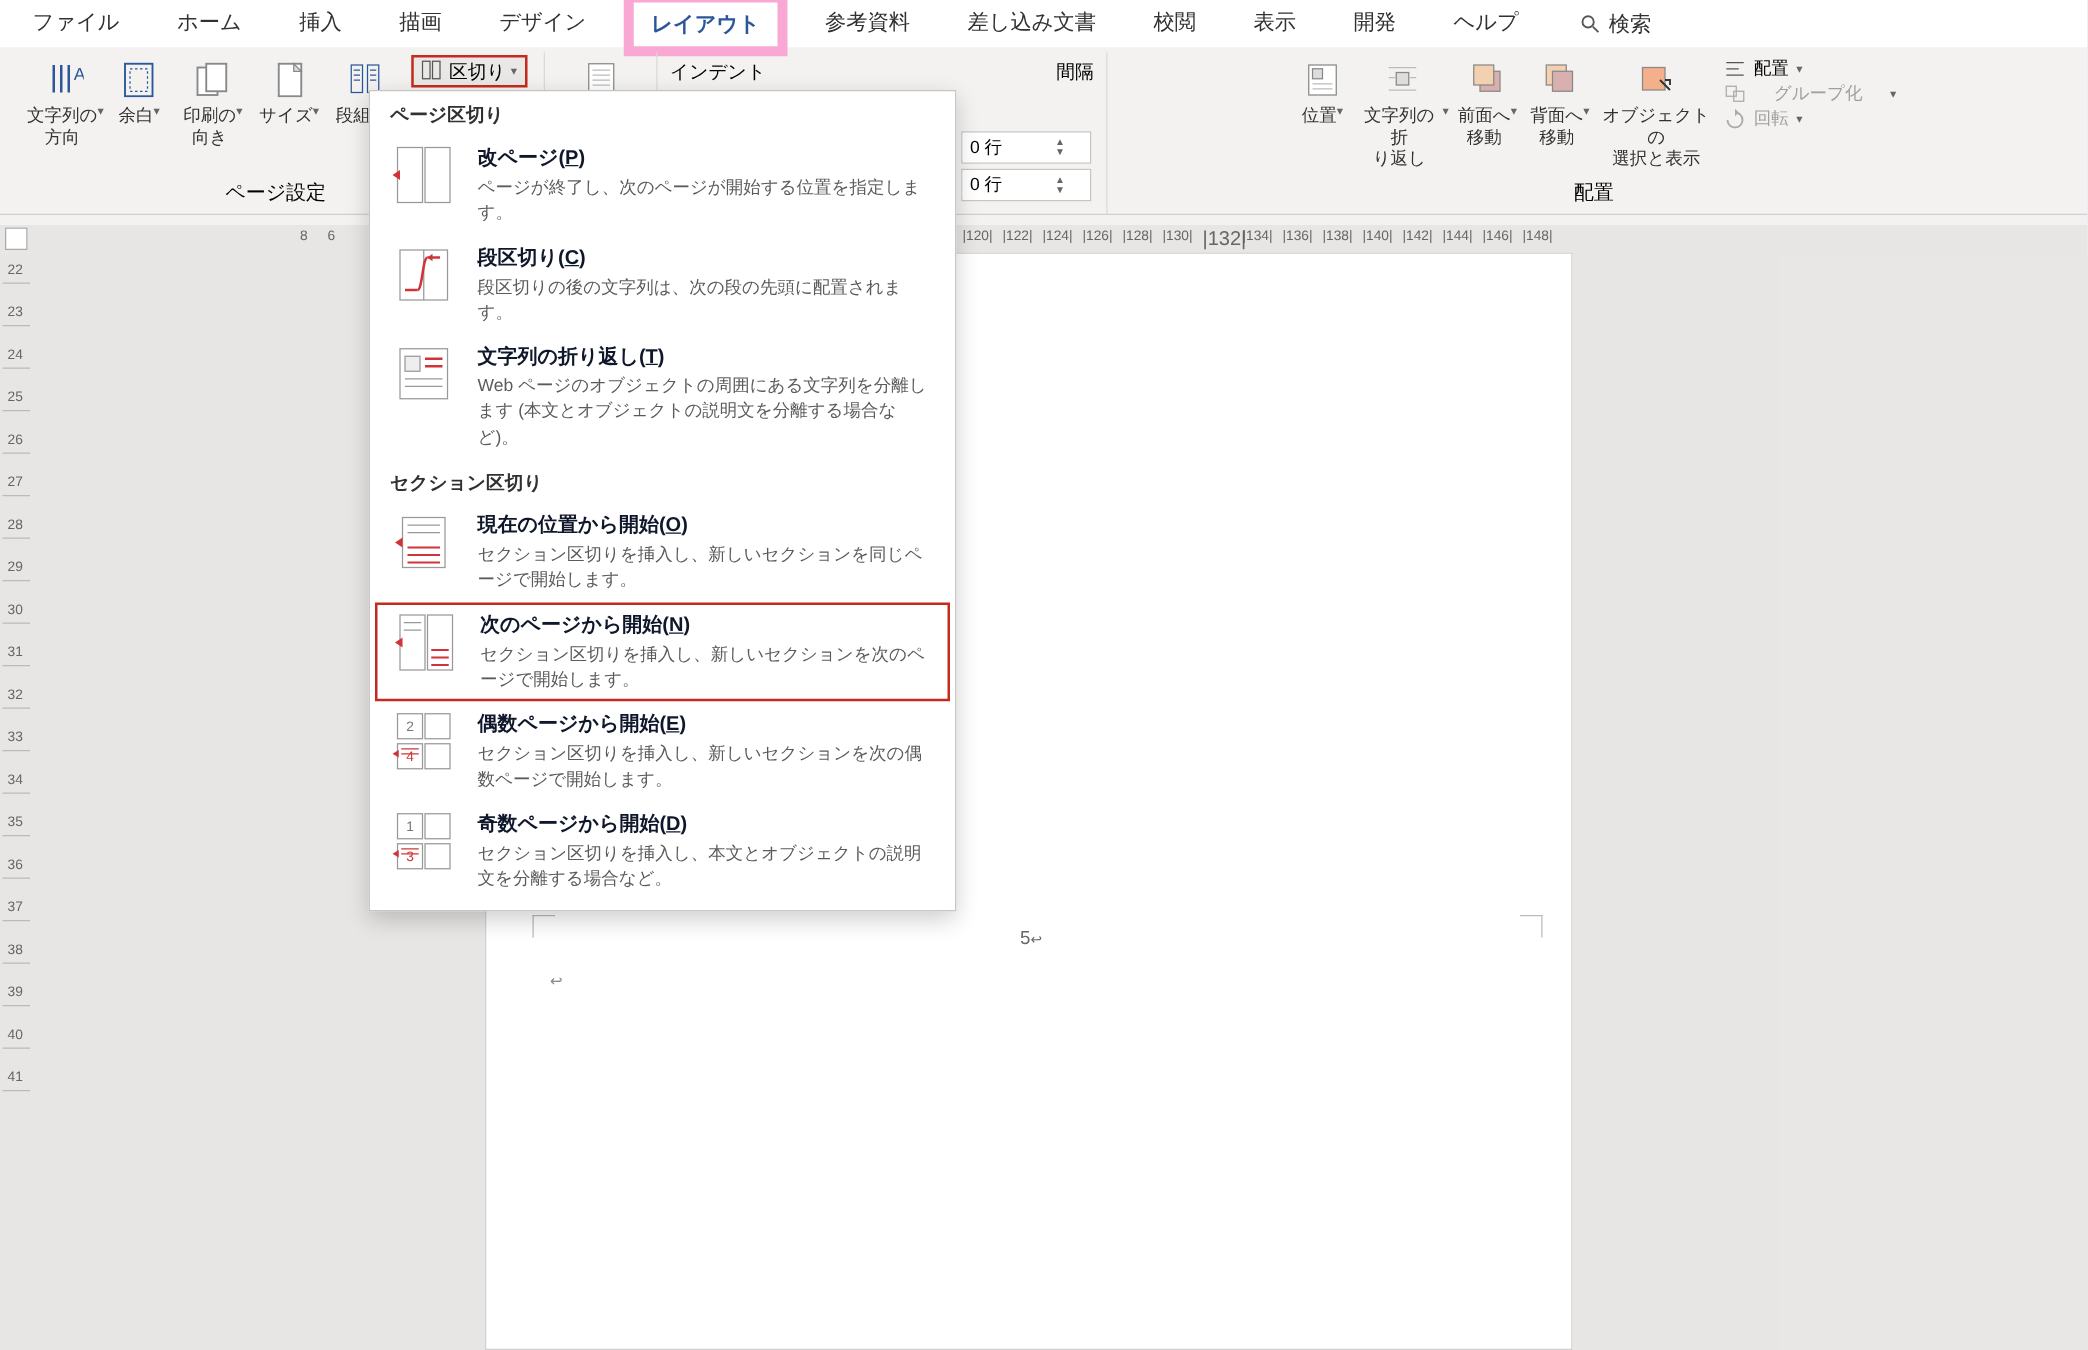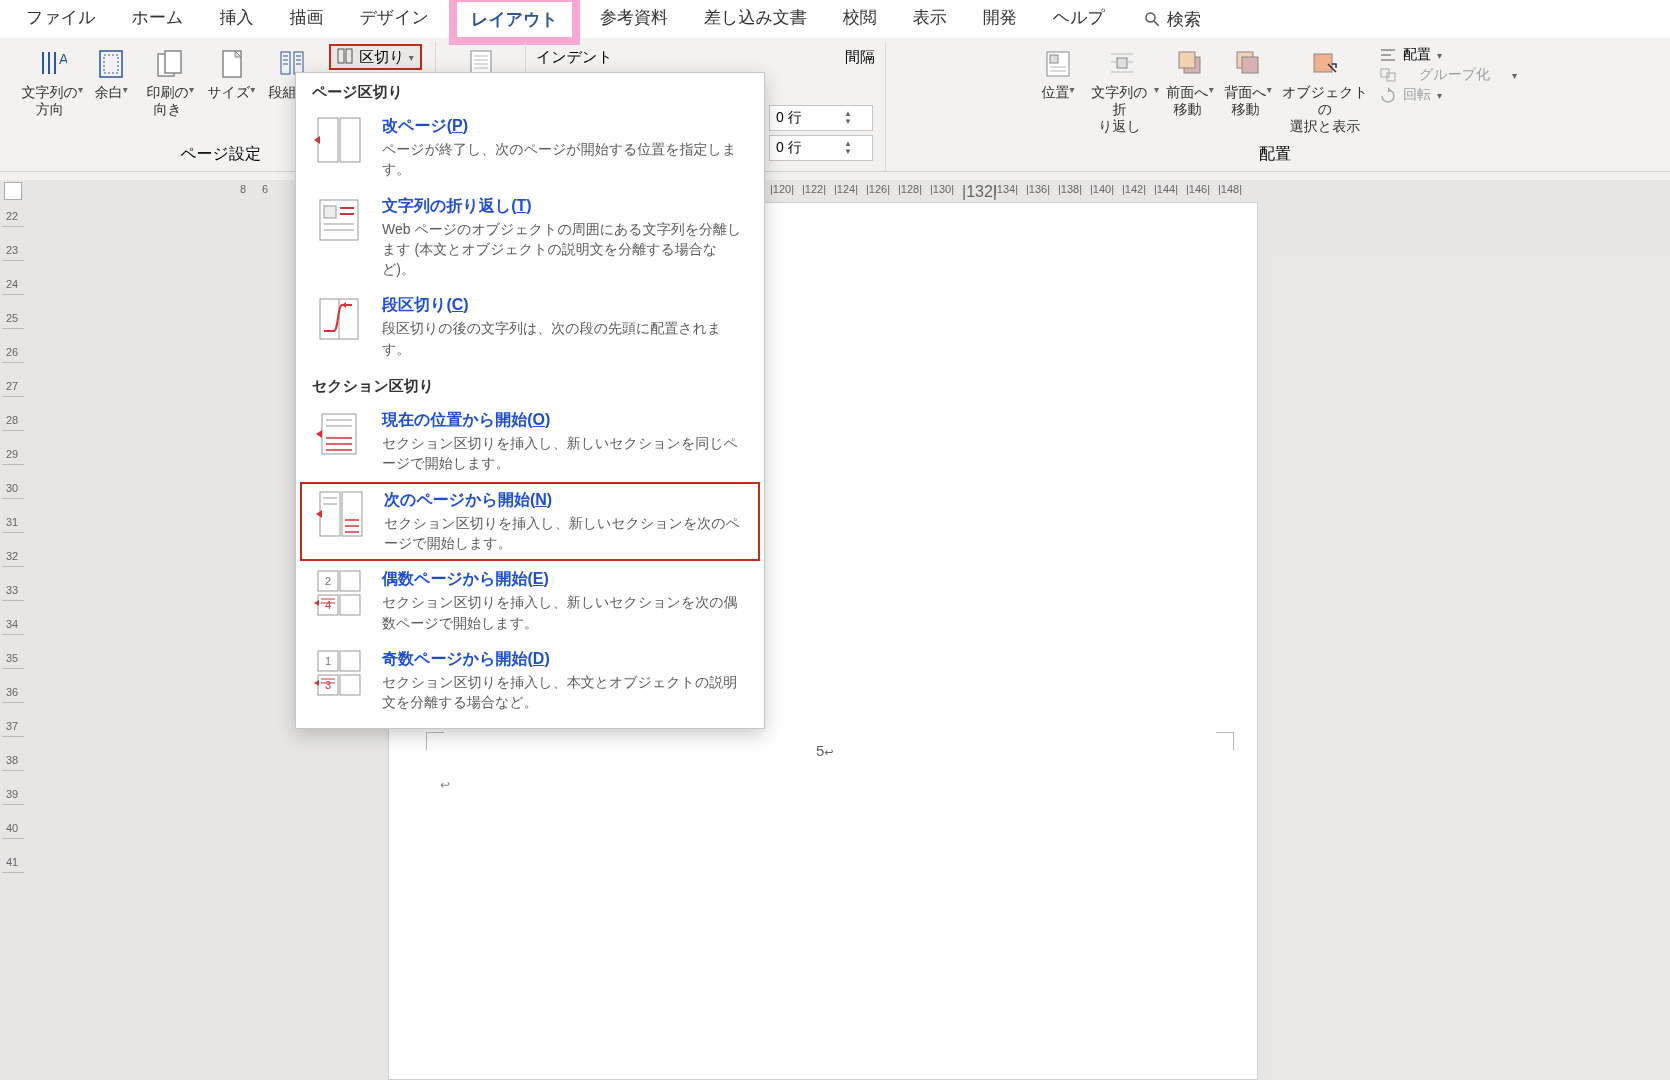--- a/index.html
+++ b/index.html
@@ -1,19 +1,19 @@
 <!DOCTYPE html>
 <html><head>
 <meta charset="utf-8">
 <style>
 * { box-sizing: border-box; margin: 0; padding: 0; font-family: "Yu Gothic UI", "Meiryo", sans-serif; }
 body { background: #f3f2f1; width: 1670px; height: 1080px; overflow: hidden; position: relative; }
 
 
-.tabs { display: flex; align-items: center; height: 38px; background: #fff; padding-left: 10px; gap: 4px; }
+.tabs { display: flex; align-items: center; height: 38px; background: #fff; padding-left: 10px; gap: 14px; }
 .tab { padding: 8px 16px; font-size: 17px; color: #323130; cursor: pointer; border-bottom: 3px solid transparent; }
 .tab.active { border-bottom-color: #2b579a; color: #2b579a; font-weight: 600; }
 .tab.outlined { border: 8px solid #f9a8d4; padding: 6px 14px; }
 .search-box { display: flex; align-items: center; gap: 6px; margin-left: 18px; }
 .search-icon { width: 18px; height: 18px; }
 
 
 .ribbon { display: flex; background: #f3f2f1; height: 134px; border-bottom: 1px solid #d0d0d0; padding: 4px 6px 0 6px; }
 .rgroup { display: flex; flex-direction: column; align-items: center; padding: 0 6px; border-right: 1px solid #dadada; }
 .rgroup:last-child { border-right: none; }
@@ -33,21 +33,21 @@
 .spinner input { border: none; outline: none; width: 74px; padding: 2px 6px; font-size: 14px; }
 .spinner .arrows { display: flex; flex-direction: column; width: 18px; font-size: 8px; color: #666; line-height: 1; cursor: pointer; }
 
 
 .dropdown { position: absolute; left: 295px; top: 72px; width: 470px; background: #fff; border: 1px solid #c8c6c4; box-shadow: 0 6px 18px rgba(0,0,0,.2); z-index: 50; padding-bottom: 8px; }
 .dd-header { font-size: 15px; font-weight: 600; color: #323130; padding: 10px 16px 6px 16px; }
 .dd-item { display: flex; gap: 16px; padding: 8px 16px; cursor: pointer; }
 .dd-item.outlined { border: 2px solid #c42b1c; margin: 0 4px; padding: 6px 12px; }
 .dd-item .thumb { width: 54px; height: 48px; flex-shrink: 0; }
 .dd-item .txt { flex: 1; }
-.dd-item .title { font-size: 16px; font-weight: 600; color: #1d4ed8; }
+.dd-item .title { font-size: 16px; font-weight: 600; color: #0f172a; }
 .dd-item .title u { text-decoration: underline; }
 .dd-item .desc { font-size: 14px; color: #5b5b5b; line-height: 1.45; margin-top: 2px; }
 
 
 .ruler-h { position: absolute; top: 180px; left: 0; right: 0; height: 22px; background: #e8e6e4; display: flex; align-items: center; overflow: hidden; font-size: 11px; color: #666; }
 .ruler-h .num { position: absolute; top: 3px; }
 
 .ruler-v { position: absolute; top: 202px; left: 0; width: 26px; bottom: 0; background: #e8e6e4; font-size: 11px; color: #666; display: flex; flex-direction: column; align-items: center; }
 .ruler-v .num { position: absolute; left: 6px; }
 
@@ -428,50 +428,50 @@
     <div class="txt">
       <div class="title"><span>改ページ(</span><u>P</u><span>)</span></div>
       <div class="desc">ページが終了し、次のページが開始する位置を指定します。</div>
     </div>
   </div>
 
   <div class="dd-item">
     <span class="thumb">
       <svg width="54" height="48">
           <rect x="8" y="4" width="38" height="40" fill="#fff" stroke="#999"></rect>
+          <line x1="27" y1="4" x2="27" y2="44" stroke="#999"></line>
+          <path d="M12 36h10M30 10h10" stroke="#d13438" stroke-width="2"></path>
+          <path d="M22 36c4 0 4-26 8-26" fill="none" stroke="#d13438" stroke-width="2"></path>
+          <path d="M30 10l4-3v6z" fill="#d13438"></path>
+        </svg>
+    </span>
+    <div class="txt">
+      <div class="title"><span>段区切り(</span><u>C</u><span>)</span></div>
+      <div class="desc">段区切りの後の文字列は、次の段の先頭に配置されます。</div>
+    </div>
+  </div>
+
+  <div class="dd-item">
+    <span class="thumb">
+      <svg width="54" height="48">
+          <rect x="8" y="4" width="38" height="40" fill="#fff" stroke="#999"></rect>
           <rect x="12" y="10" width="12" height="12" fill="#eee" stroke="#999"></rect>
           <g stroke="#d13438" stroke-width="2">
             <line x1="28" y1="12" x2="42" y2="12"></line>
             <line x1="28" y1="18" x2="42" y2="18"></line>
           </g>
           <g stroke="#999">
             <line x1="12" y1="28" x2="42" y2="28"></line>
             <line x1="12" y1="34" x2="42" y2="34"></line>
           </g>
         </svg>
     </span>
     <div class="txt">
       <div class="title"><span>文字列の折り返し(</span><u>T</u><span>)</span></div>
       <div class="desc">Web ページのオブジェクトの周囲にある文字列を分離します (本文とオブジェクトの説明文を分離する場合など)。</div>
-    </div>
-  </div>
-
-  <div class="dd-item">
-    <span class="thumb">
-      <svg width="54" height="48">
-          <rect x="8" y="4" width="38" height="40" fill="#fff" stroke="#999"></rect>
-          <line x1="27" y1="4" x2="27" y2="44" stroke="#999"></line>
-          <path d="M12 36h10M30 10h10" stroke="#d13438" stroke-width="2"></path>
-          <path d="M22 36c4 0 4-26 8-26" fill="none" stroke="#d13438" stroke-width="2"></path>
-          <path d="M30 10l4-3v6z" fill="#d13438"></path>
-        </svg>
-    </span>
-    <div class="txt">
-      <div class="title"><span>段区切り(</span><u>C</u><span>)</span></div>
-      <div class="desc">段区切りの後の文字列は、次の段の先頭に配置されます。</div>
     </div>
   </div>
 
   <div class="dd-header">セクション区切り</div>
 
   <div class="dd-item">
     <span class="thumb">
       <svg width="54" height="48">
           <rect x="10" y="4" width="34" height="40" fill="#fff" stroke="#999"></rect>
           <g stroke="#999">

